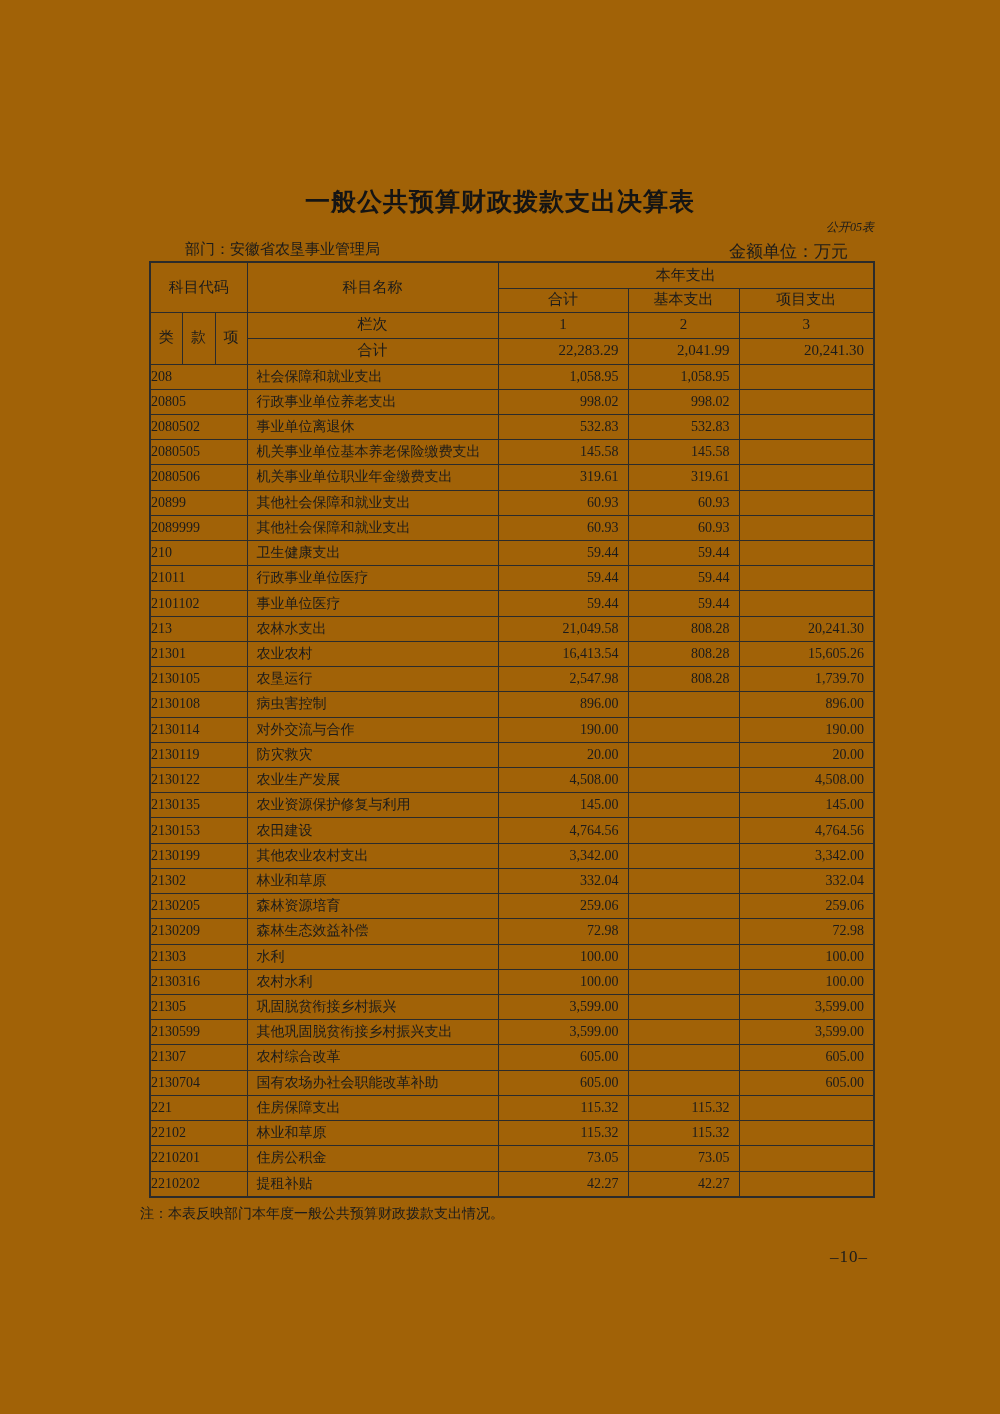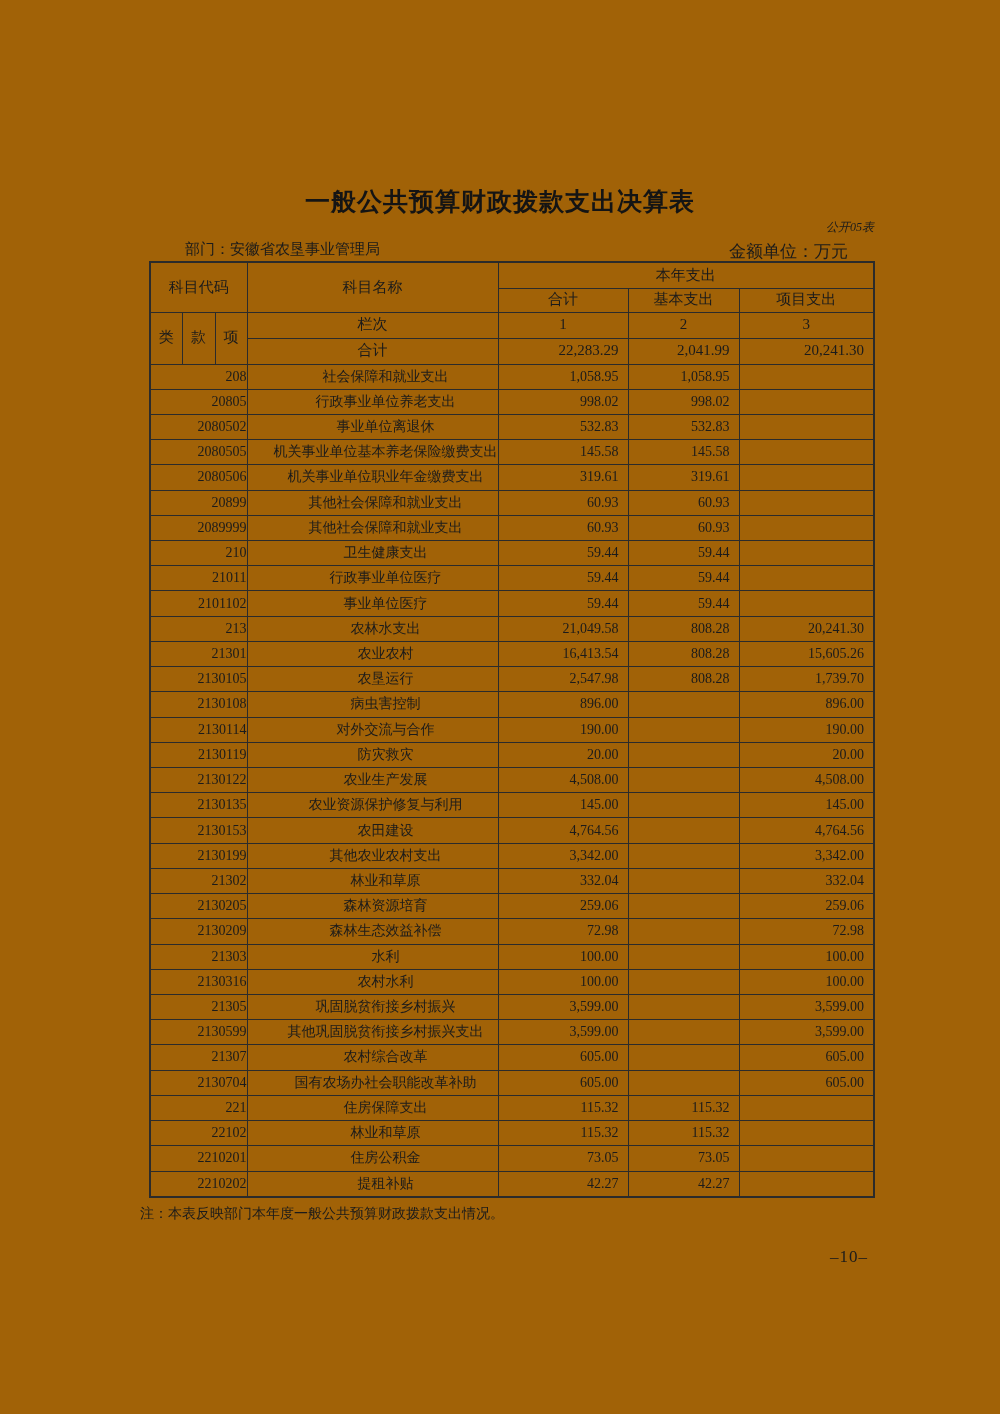--- a/index.html
+++ b/index.html
@@ -62,26 +62,25 @@
     color: #1b1b1b;
     text-align: center;
     vertical-align: middle;
     overflow: hidden;
     white-space: nowrap;
     padding: 0;
     line-height: 1.15;
   }
   table.budget thead td { font-size: 15px; }
   table.budget td.code {
-    text-align: right;
-    padding-left: 7px;
+    text-align: left;
   }
   table.budget td.name {
-    text-align: center;
-    padding-left: 26px;
+    text-align: left;
+    padding-left: 9px;
     font-family: Liberation Serif, serif;
   }
   table.budget td.num {
     text-align: right;
     padding-right: 9px;
   }
   .note {
     position: absolute;
     top: 1205px;
     left: 140px;

